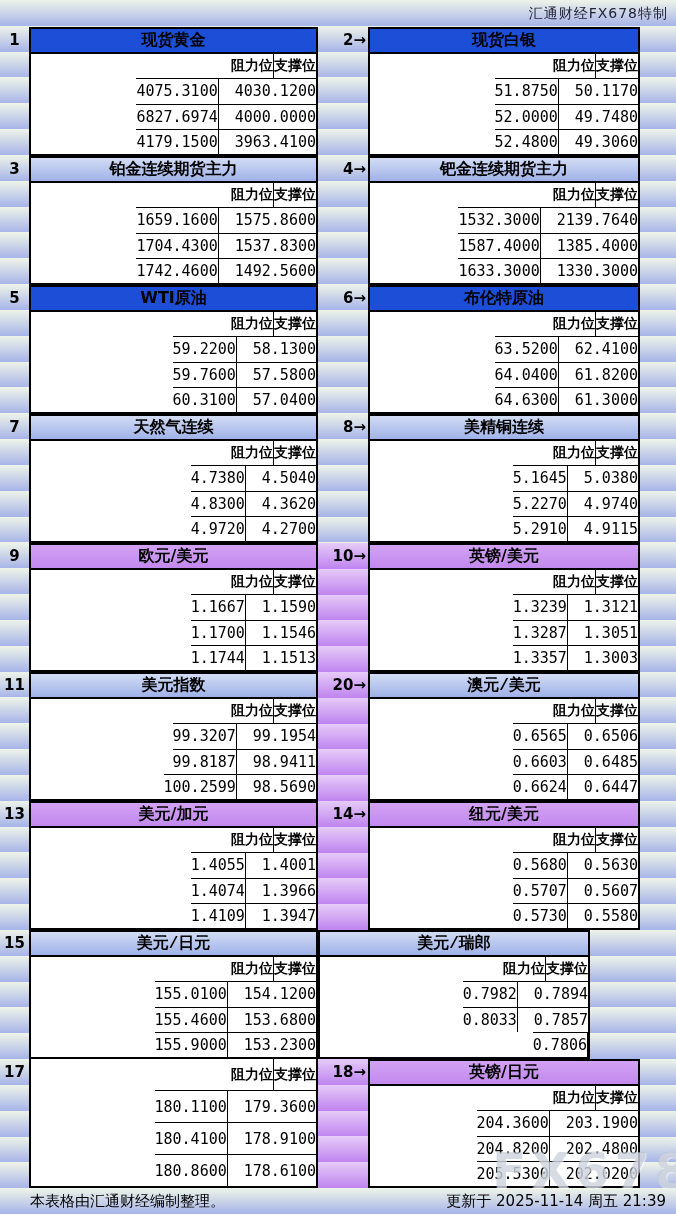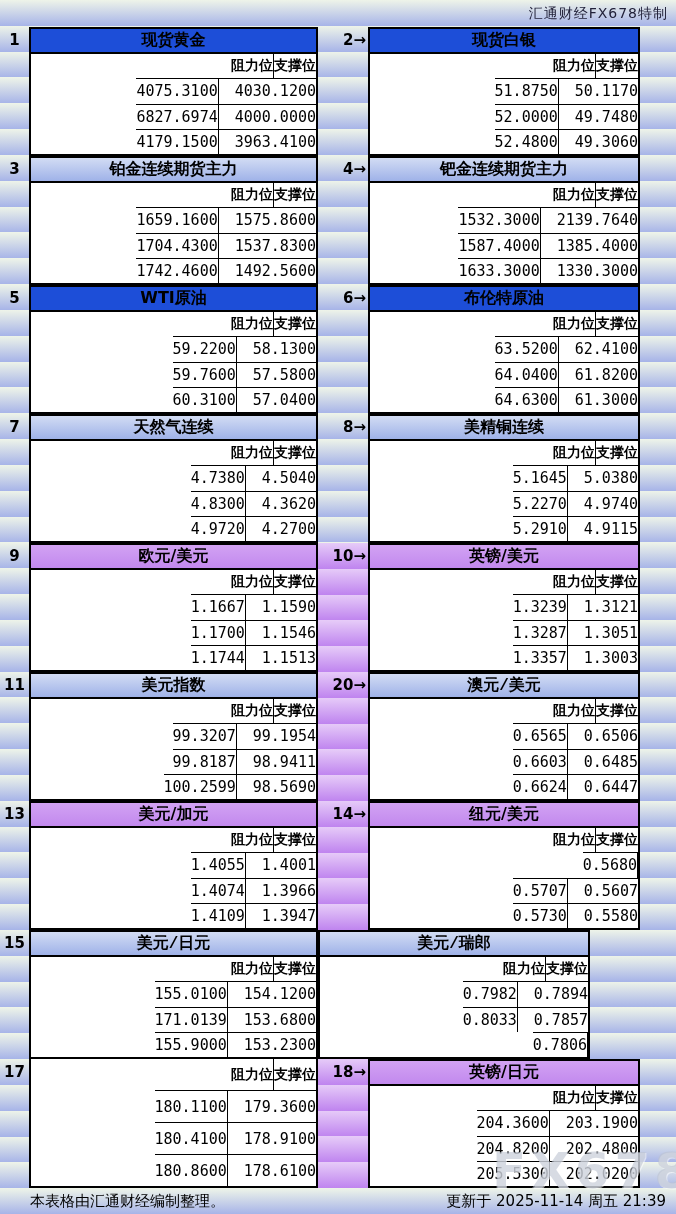--- a/index.html
+++ b/index.html
@@ -412,20 +412,21 @@
     </div>
     <div class="panel panel-r">
       <div class="panel-header theme-purple">纽元/美元</div>
       <div class="ptable">
         <div class="prow">
           <div class="pcell colhead">阻力位</div>
           <div class="pcell colhead">支撑位</div>
         </div>
         <div class="prow">
           <div class="pcell val">0.5680</div>
+          <div class="pcell val">0.5630</div>
         </div>
         <div class="prow">
           <div class="pcell val">0.5707</div>
           <div class="pcell val">0.5607</div>
         </div>
         <div class="prow">
           <div class="pcell val">0.5730</div>
           <div class="pcell val">0.5580</div>
         </div>
       </div>
@@ -442,21 +443,21 @@
       <div class="ptable">
         <div class="prow">
           <div class="pcell colhead">阻力位</div>
           <div class="pcell colhead">支撑位</div>
         </div>
         <div class="prow">
           <div class="pcell val">155.0100</div>
           <div class="pcell val">154.1200</div>
         </div>
         <div class="prow">
-          <div class="pcell val">171.0139</div>
+          <div class="pcell val">155.4600</div>
           <div class="pcell val">153.6800</div>
         </div>
         <div class="prow">
           <div class="pcell val">155.9000</div>
           <div class="pcell val">153.2300</div>
         </div>
       </div>
     </div>
     <div class="panel panel-r">
       <div class="panel-header theme-blue">美元/瑞郎</div>

